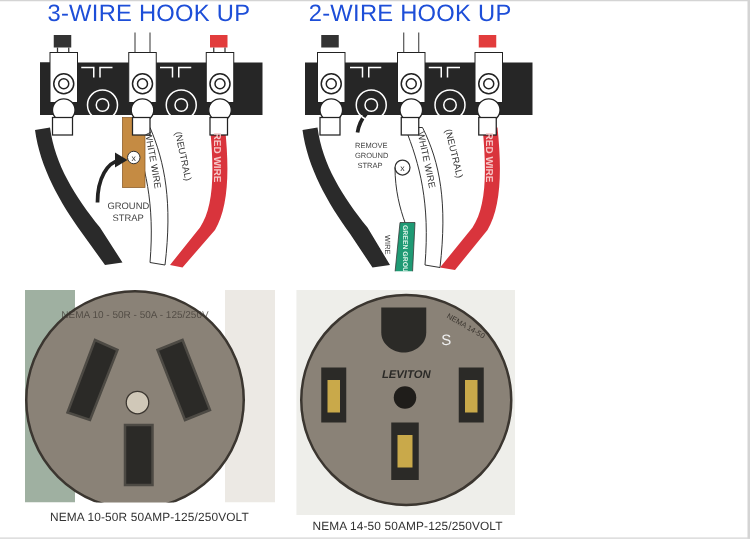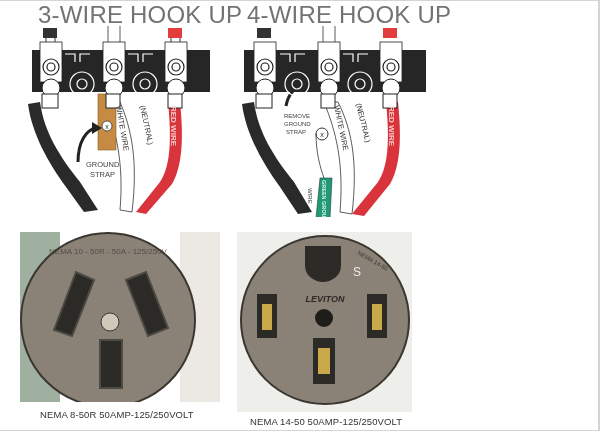--- a/index.html
+++ b/index.html
@@ -1,31 +1,31 @@
 <!DOCTYPE html>
 <html><head>
 <meta charset="utf-8">
 <style>
   html,body{margin:0;padding:0;background:#fff;}
   body{width:600px;height:431px;position:relative;overflow:hidden;font-family:"Liberation Sans",sans-serif;}
   .frame{position:absolute;left:0;top:0;width:598px;height:429px;border-top:1px solid #d4d4d4;border-right:2px solid #d4d4d4;border-bottom:2px solid #d4d4d4;}
-  .title{position:absolute;top:1px;font-size:24px;color:#737373;letter-spacing:0.2px;white-space:nowrap;}
+  .title{position:absolute;top:1px;font-size:19px;color:#1d4ed8;letter-spacing:0.2px;white-space:nowrap;}
   .t3{left:38px;}
   .t4{left:247px;}
   .panel{position:absolute;}
   .caption{position:absolute;font-size:9.5px;color:#333;white-space:nowrap;letter-spacing:0.1px;}
   svg text{font-family:"Liberation Sans",sans-serif;}
 </style>
 </head>
 <body>
 
 <div class="frame"></div>
 
 <div class="title t3">3-WIRE HOOK UP</div>
-<div class="title t4">4-WIRE HOOK UP</div>
+<div class="title t4">2-WIRE HOOK UP</div>
 
 <svg class="panel" style="left:20px;top:22px;" width="205" height="195" viewBox="0 0 205 195">
 
   <path d="M20 80 C 24 110, 40 135, 60 160 L 78 188 L 64 190 L 46 165 C 28 140, 12 112, 8 82 Z" fill="#2a2a2a"></path>
   <path d="M85 80 C 96 110, 104 140, 100 188 L 112 190 C 118 140, 112 108, 100 80 Z" fill="#fff" stroke="#333" stroke-width="0.8"></path>
   <path d="M148 80 C 152 120, 150 145, 140 160 L 116 190 L 126 192 L 152 162 C 162 145, 164 118, 160 80 Z" fill="#d9343c"></path>
 
   <rect x="78" y="72" width="18" height="56" fill="#c58b43" stroke="#8a5a25" stroke-width="0.6"></rect>
   <circle cx="87" cy="104" r="5" fill="#fff" stroke="#333" stroke-width="0.8"></circle>
   <text x="87" y="107" font-size="7" text-anchor="middle" fill="#333">x</text>
@@ -140,21 +140,21 @@
   <rect x="0" y="0" width="200" height="170" fill="#fff"></rect>
   <rect x="0" y="0" width="40" height="170" fill="#9fb0a1"></rect>
   <rect x="160" y="0" width="40" height="170" fill="#ece9e4"></rect>
   <circle cx="88" cy="88" r="87" fill="#8a8277" stroke="#3b3630" stroke-width="2"></circle>
   <polygon points="34,98 56,40 74,48 52,104" fill="#2b2a27" stroke="#4d4a44" stroke-width="2"></polygon>
   <polygon points="106,48 126,40 148,96 128,104" fill="#2b2a27" stroke="#4d4a44" stroke-width="2"></polygon>
   <rect x="80" y="108" width="22" height="48" fill="#2b2a27" stroke="#4d4a44" stroke-width="2"></rect>
   <circle cx="90" cy="90" r="9" fill="#d0c8b8" stroke="#3b3630"></circle>
   <text x="88" y="22" font-size="8" text-anchor="middle" fill="#3b3630" opacity="0.7">NEMA 10 - 50R - 50A - 125/250V</text>
 </svg>
-<div class="caption" style="left:40px;top:409px;">NEMA 8-50R 50AMP-125/250VOLT</div>
+<div class="caption" style="left:40px;top:409px;">NEMA 10-50R 50AMP-125/250VOLT</div>
 
 <svg class="panel" style="left:237px;top:232px;" width="175" height="180" viewBox="0 0 175 180">
   <rect x="0" y="0" width="175" height="180" fill="#eeeeea"></rect>
   <circle cx="88" cy="88" r="84" fill="#8a8277" stroke="#3b3630" stroke-width="2"></circle>
   <path d="M68 14 h36 v20 c0 10 -10 16 -18 16 c-8 0 -18 -6 -18 -16 Z" fill="#2b2a27"></path>
   <rect x="20" y="62" width="20" height="44" fill="#2b2a27"></rect>
   <rect x="25" y="72" width="10" height="26" fill="#c9a94a"></rect>
   <rect x="130" y="62" width="20" height="44" fill="#2b2a27"></rect>
   <rect x="135" y="72" width="10" height="26" fill="#c9a94a"></rect>
   <rect x="76" y="106" width="22" height="46" fill="#2b2a27"></rect>

